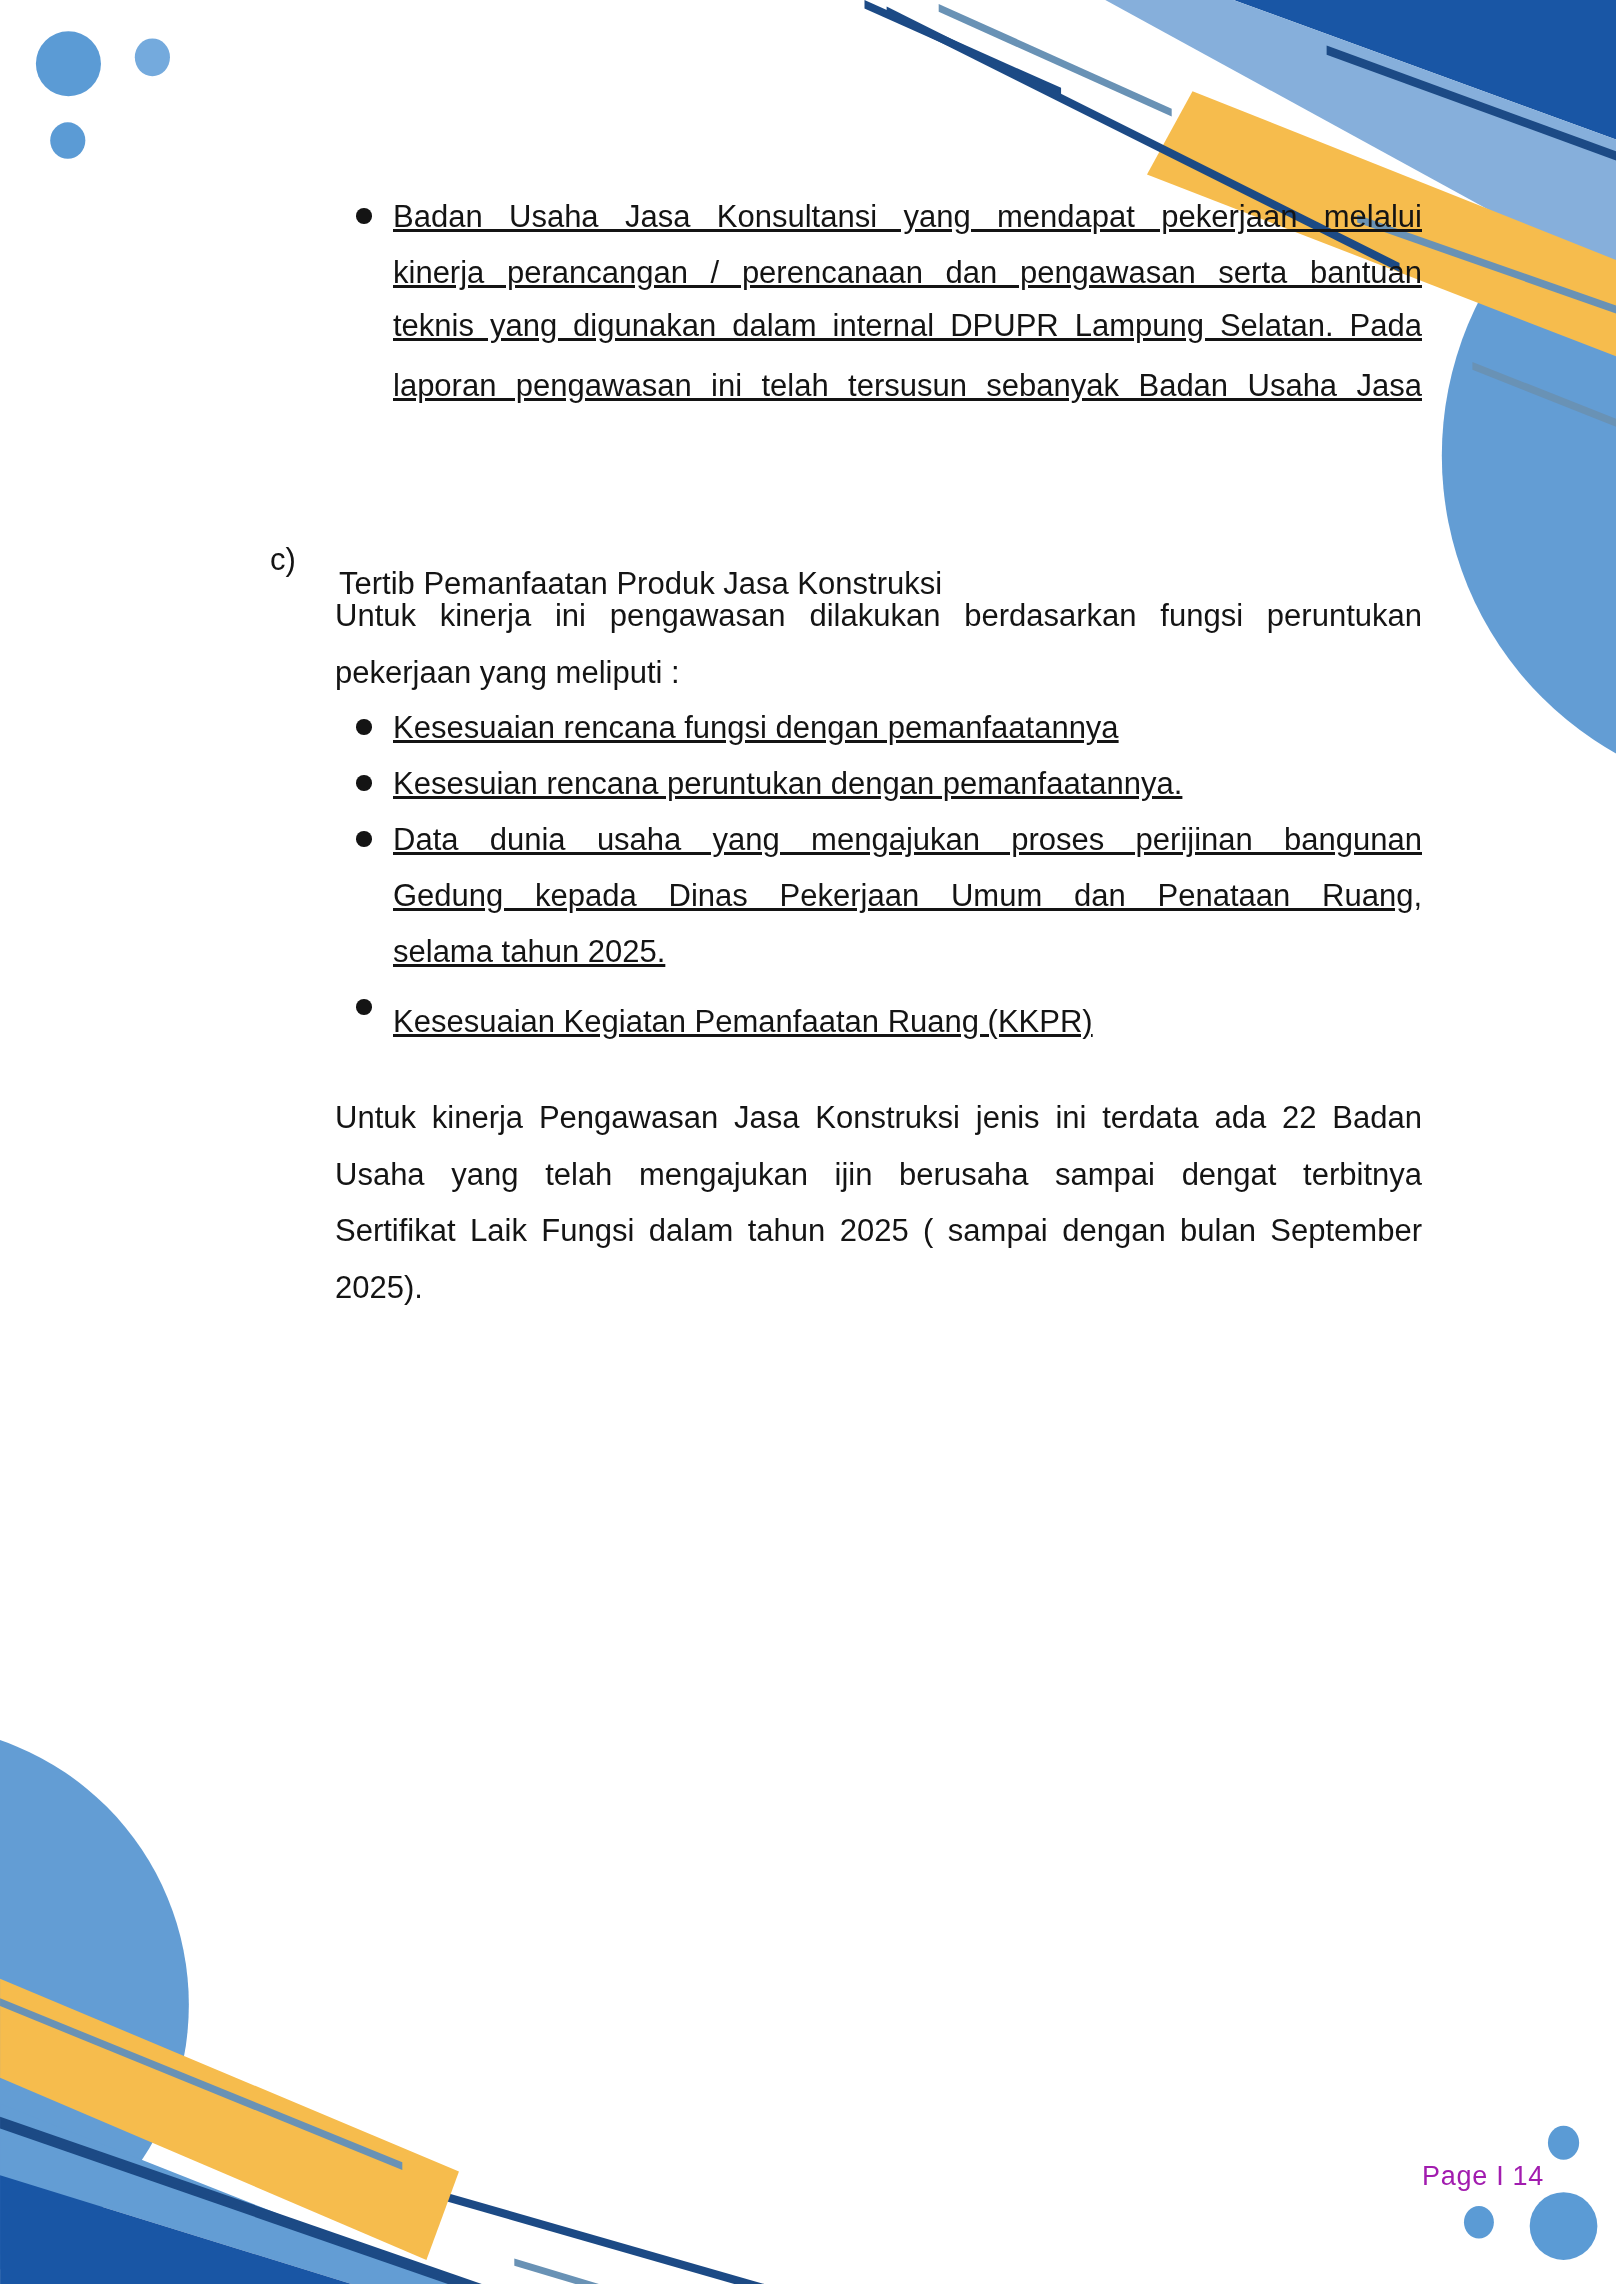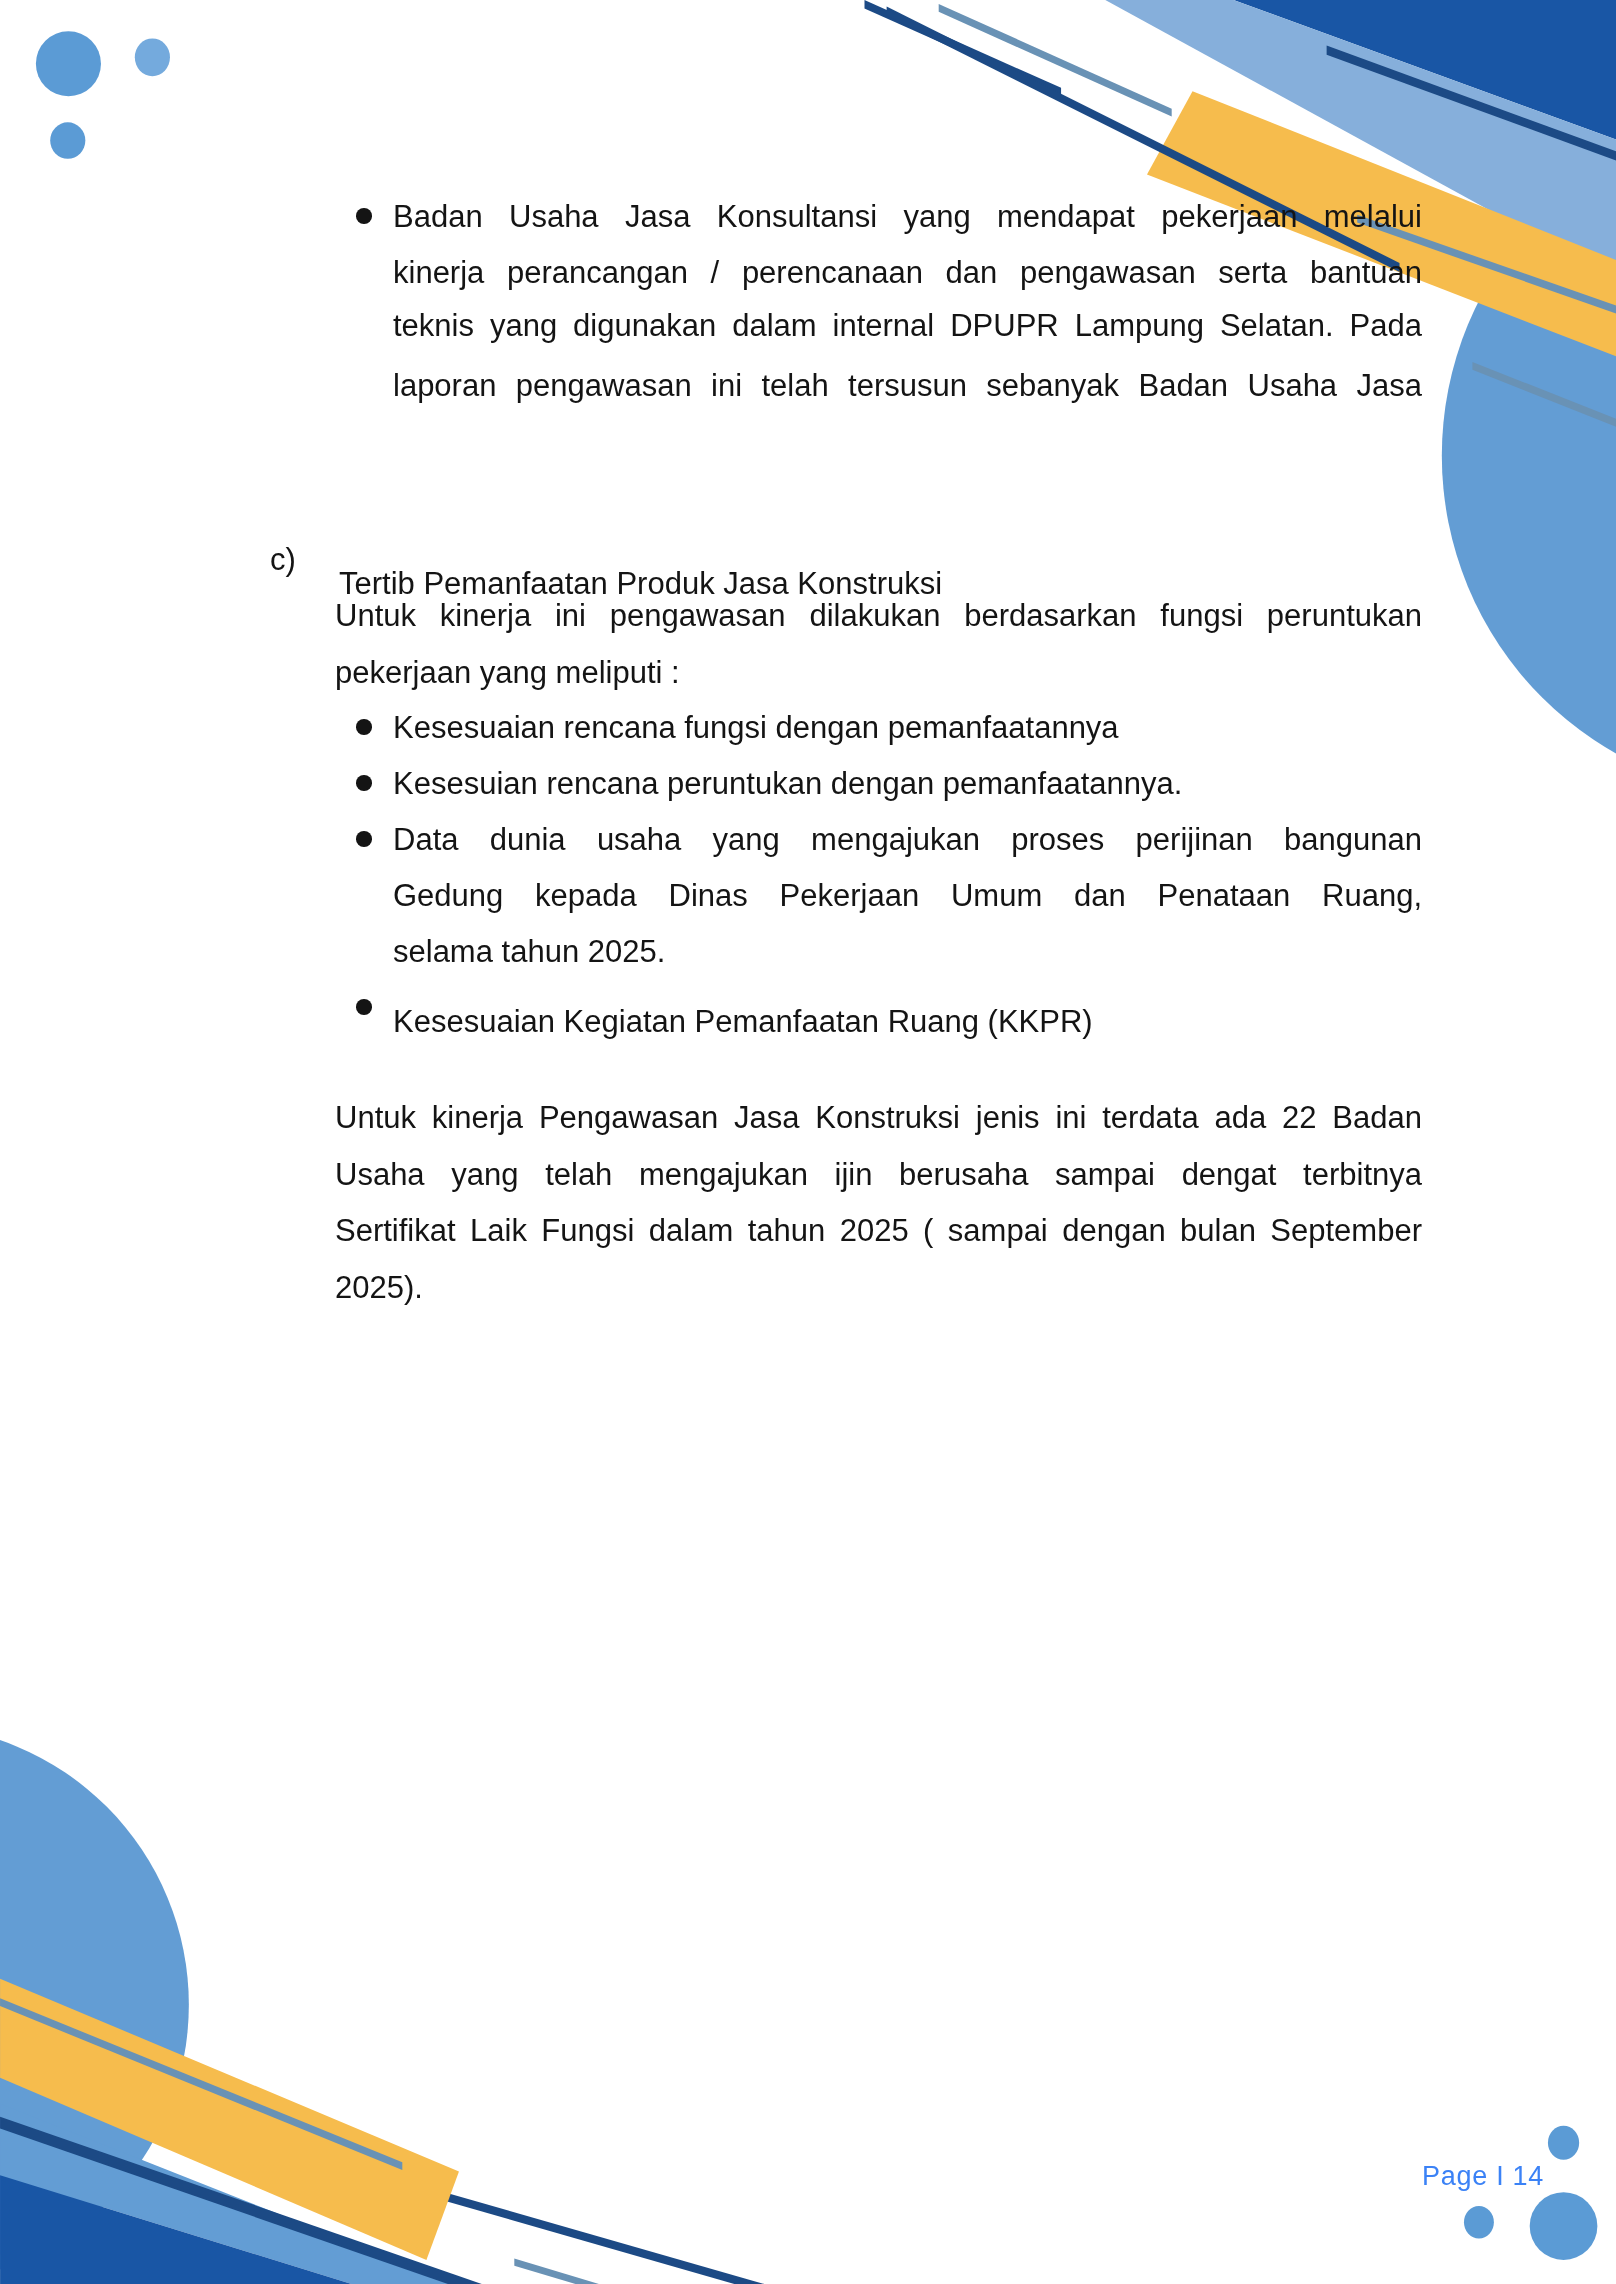--- a/index.html
+++ b/index.html
@@ -11,35 +11,35 @@
     font-family:"Liberation Sans", sans-serif;
   }
   .decor{position:absolute;left:0;top:0;pointer-events:none;}
   .ln{
     position:absolute;
     font-size:31px;
     line-height:36px;
     color:#141414;
     white-space:normal;
   }
-  .w-hang{left:393px;width:1029px;}   
+  .w-hang{left:393px;width:1029px;text-decoration:underline;}   
   .w-body{left:335px;width:1087px;}   
   .just{text-align:justify;text-align-last:justify;}
   .left{text-align:left;}
   .dot{
     position:absolute;
     width:15.6px;height:15.6px;border-radius:50%;
     background:#141414;
   }
   .c-label{left:270px;}
   .c-title{left:339px;}
   .footer{
     position:absolute;
     top:2161px;right:73px;
-    font-size:27px;color:#3b82f6;
+    font-size:27px;color:#a21caf;
     letter-spacing:0.7px;
   }
 </style>
 </head>
 <body>
 
 <div class="page">
 
   <svg class="decor" width="1617" height="2284" viewBox="0 0 2484 3509">
 

